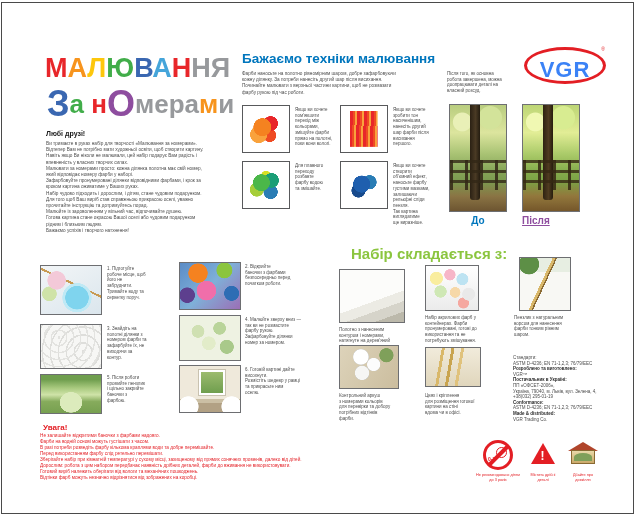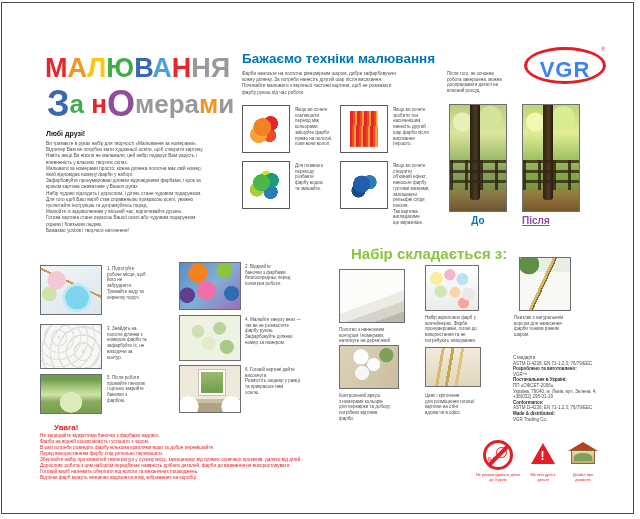--- a/index.html
+++ b/index.html
@@ -302,21 +302,21 @@
       <div class="b">Постачальник в Україні:</div>
       <div>ПП «ОФСЕТ-2006»,</div>
       <div>Україна, 79040, м. Львів, вул. Зелена, 4,</div>
       <div>+38(032) 295-01-19</div>
       <div class="b">Conformance:</div>
       <div>ASTM D-4236; EN 71-1,2,3; 76/79/EEC</div>
       <div class="b">Made &amp; distributed:</div>
       <div>VGR Trading Co.</div>
     </div>
 
-  <div class="abs h-warn" style="left:52px;top:420px;">Увага!</div>
+  <div class="abs h-warn" style="left:41px;top:420px;">Увага!</div>
   <div class="abs warn-text" style="left:38px;top:430px;width:310px;">Не залишайте відкритими баночки з фарбами надовго.
 Фарби на водній основі можуть густішати з часом.
 В разі потреби розведіть фарбу кількома краплями води та добре перемішайте.
 Перед використанням фарбу слід ретельно перемішати.
 Зберігайте набір при кімнатній температурі у сухому місці, захищеному від прямих сонячних променів, далеко від дітей.
 Дорослим: робота з цим набором передбачає наявність дрібних деталей, фарби до вживання не використовувати.
 Готовий виріб належить оберігати від вологи та механічних пошкоджень.
 Відтінки фарб можуть незначно відрізнятися від зображених на коробці.</div>
 
   <div class="no-icon" style="left:481px;top:437px;">

